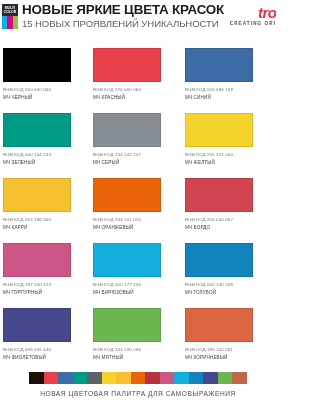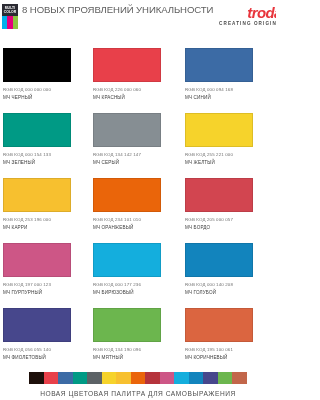--- a/index.html
+++ b/index.html
@@ -107,21 +107,22 @@
         <div>COLOR</div>
       </div>
       <div class="mc-squares">
         <i style="background: rgb(0, 177, 236);"></i>
         <i style="background: rgb(229, 0, 125);"></i>
         <i style="background: rgb(140, 198, 63);"></i>
       </div>
     </div>
 
     <div class="head-text">
-      <div class="head-sub">8 НОВЫХ ПРОЯВЛЕНИЙ УНИКАЛЬНОСТИ</div>
+      <div class="head-title">НОВЫЕ ЯРКИЕ ЦВЕТА КРАСОК</div>
+      <div class="head-sub">15 НОВЫХ ПРОЯВЛЕНИЙ УНИКАЛЬНОСТИ</div>
     </div>
 
     <div class="trodat">
       <div class="trodat-word">
         <span>trodat</span><sup>®</sup>
       </div>
       <div class="trodat-tag">CREATING ORIGINALS</div>
     </div>
 
   </div>

